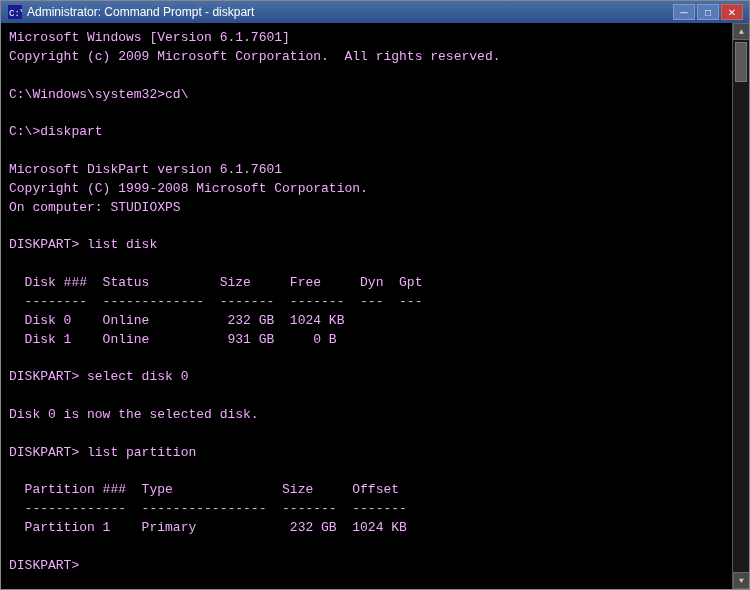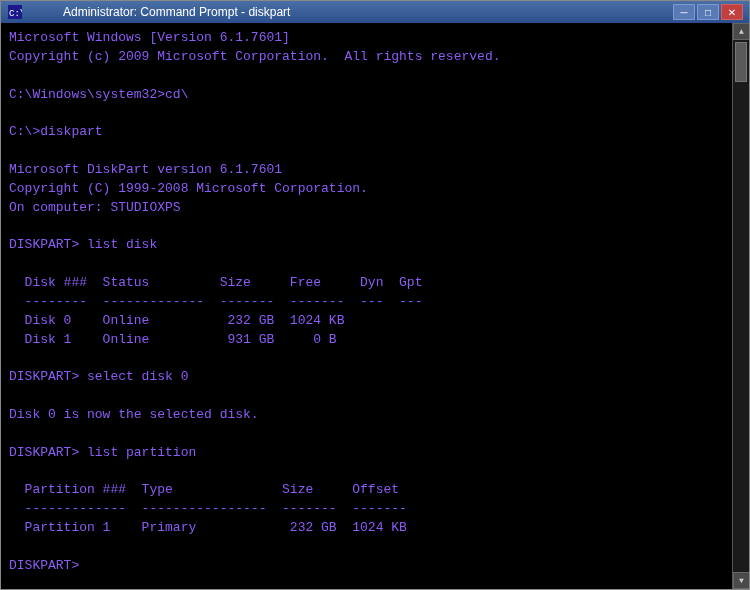--- a/index.html
+++ b/index.html
@@ -46,21 +46,20 @@
     .title-bar-icon svg {
       width: 14px;
       height: 14px;
     }
 
     .title-bar-text {
       color: #ffffff;
       font-size: 12px;
       font-family: 'Segoe UI', Arial, sans-serif;
       flex: 1;
-      margin-left: 36px;
     }
 
     .title-bar-buttons {
       display: flex;
       gap: 2px;
     }
 
     .title-btn {
       width: 22px;
       height: 16px;
@@ -85,21 +84,21 @@
       color: #c0c0c0;
       flex: 1;
       padding: 6px 8px;
       font-size: 13px;
       line-height: 1.45;
       overflow: hidden;
       position: relative;
     }
 
     .terminal pre {
-      color: #8b5cf6;
+      color: #f0abfc;
       font-family: 'Courier New', Courier, monospace;
       font-size: 13px;
       white-space: pre;
       line-height: 1.45;
     }
 
     .scrollbar {
       position: absolute;
       right: 0;
       top: 0;

